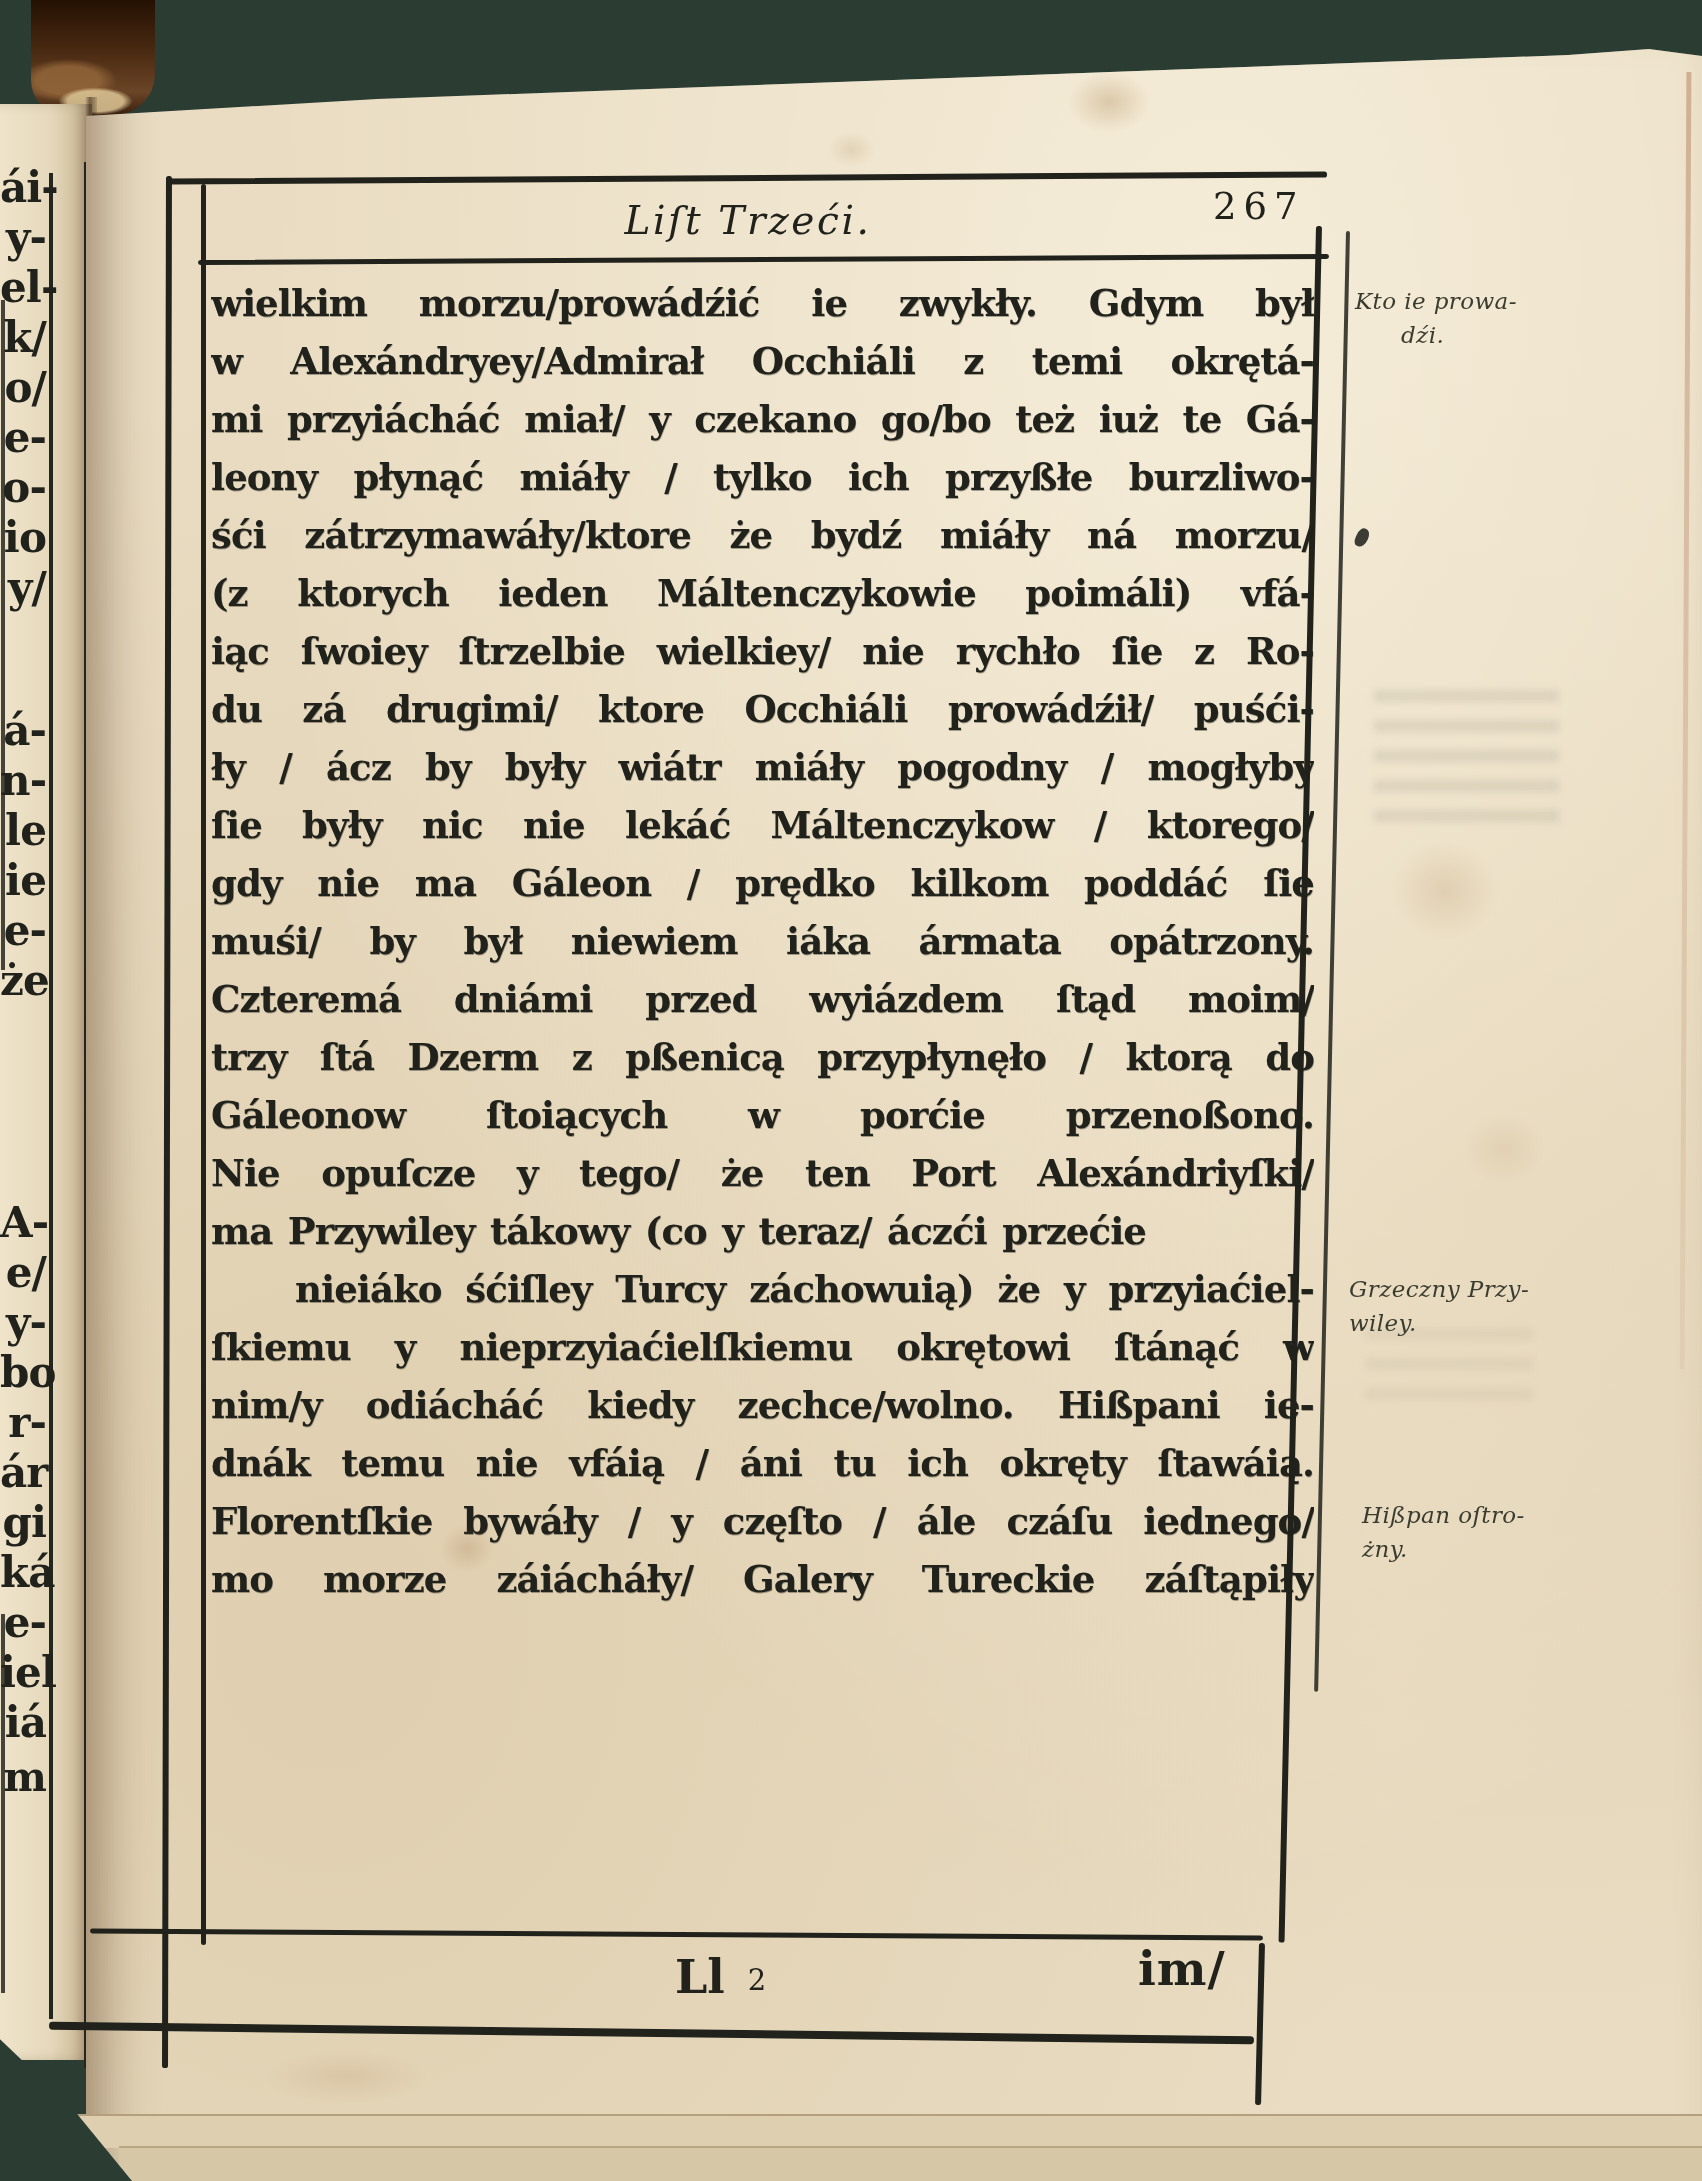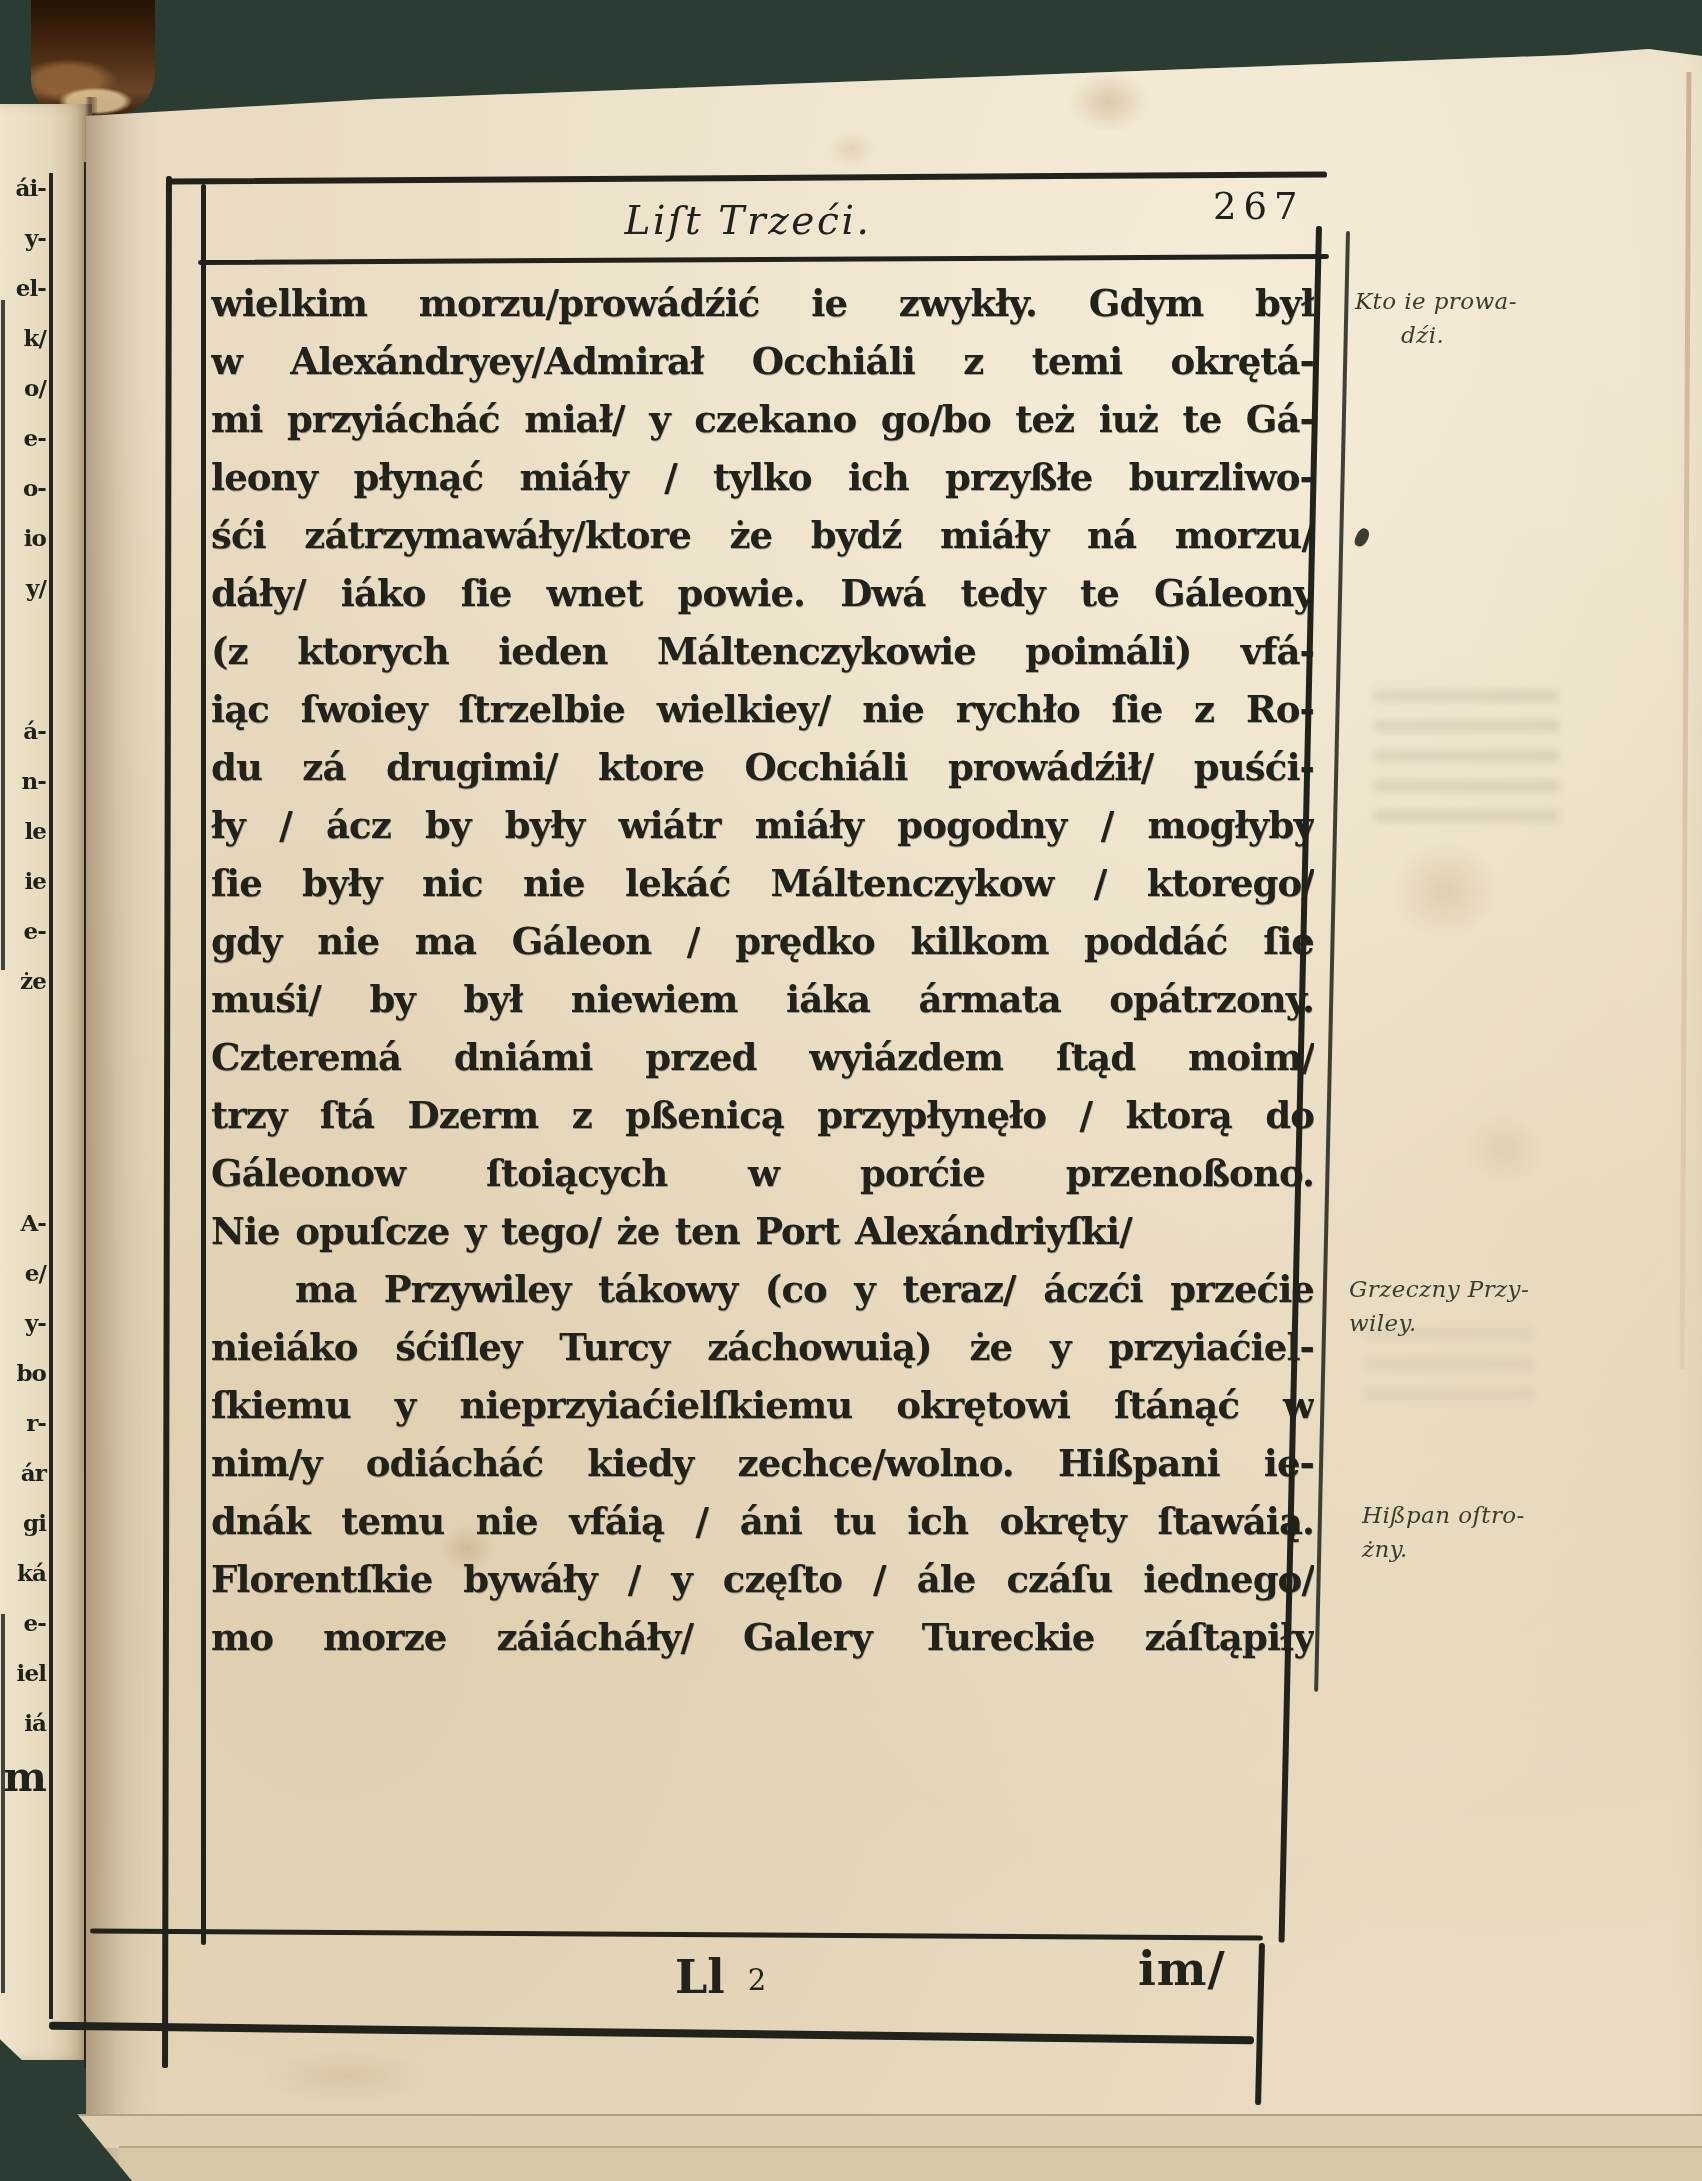--- a/index.html
+++ b/index.html
@@ -23,21 +23,21 @@
     background:linear-gradient(to right,#efe4ca, var(--sliver-cream) 55%, #cbb globale 90%);
     background:linear-gradient(to right,#efe4ca, var(--sliver-cream) 55%, #c9b693 96%);
     box-shadow:inset -14px 0 16px -7px rgba(70,45,22,.5);}
   .sliver-rule{position:absolute;background:#23251f;}
   .sr1{left:49px;top:69px;width:4.4px;height:1846px;}
   .sr2{left:84px;top:58px;width:5.3px;height:1906px;}
   .sliver-edge{position:absolute;left:0.9px;width:4.4px;background:rgba(25,28,22,.8);}
   .e1{top:196px;height:670px;}
   .e2{top:1510px;height:379px;}
   .frag-group{position:absolute;left:0;width:46px;text-align:right;
-    font-weight:700;font-size:23px;line-height:50px;color:var(--ink);
+    font-weight:700;font-size:42px;line-height:50px;color:var(--ink);
     letter-spacing:-0.9px;}
   .fg1{top:59px;} .fg2{top:602px;} .fg3{top:1094px;} .fg4{top:1648px;font-size:41px;}
 
   .gutter{position:absolute;left:85px;top:97px;width:12.4px;height:1976px;
     background:linear-gradient(to right,transparent,rgba(40,25,12,.55) 40%,rgba(40,25,12,.15));}
 
   
   .page{position:absolute;left:86px;top:0;width:1616px;height:2182px;
     background:
       radial-gradient(ellipse at 70% 15%, rgba(255,250,235,.55), transparent 60%),
@@ -167,21 +167,20 @@
     <div class="vline r1"></div>
     <div class="vline r2"></div>
     <div class="vline rtail"></div>
 
     <div class="textblock">
         <div>wielkim morzu/prowádźić ie zwykły. Gdym był</div>
         <div>w Alexándryey/Admirał Occhiáli z temi okrętá-</div>
         <div>mi przyiácháć miał/ y czekano go/bo też iuż te Gá-</div>
         <div>leony płynąć miáły / tylko ich przyßłe burzliwo-</div>
         <div>śći zátrzymawáły/ktore że bydź miáły ná morzu/</div>
-        <div>dáły/ iáko ſie wnet powie. Dwá tedy te Gáleony</div>
         <div>(z ktorych ieden Máltenczykowie poimáli) vfá-</div>
         <div>iąc ſwoiey ſtrzelbie wielkiey/ nie rychło ſie z Ro-</div>
         <div>du zá drugimi/ ktore Occhiáli prowádźił/ puśći-</div>
         <div>ły / ácz by były wiátr miáły pogodny / mogłyby</div>
         <div>ſie były nic nie lekáć Máltenczykow / ktorego/</div>
         <div>gdy nie ma Gáleon / prędko kilkom poddáć ſie</div>
         <div>muśi/ by był niewiem iáka ármata opátrzony.</div>
         <div>Czteremá dniámi przed wyiázdem ſtąd moim/</div>
         <div>trzy ſtá Dzerm z pßenicą przypłynęło / ktorą do</div>
         <div>Gáleonow ſtoiących w porćie przenoßono.</div>

